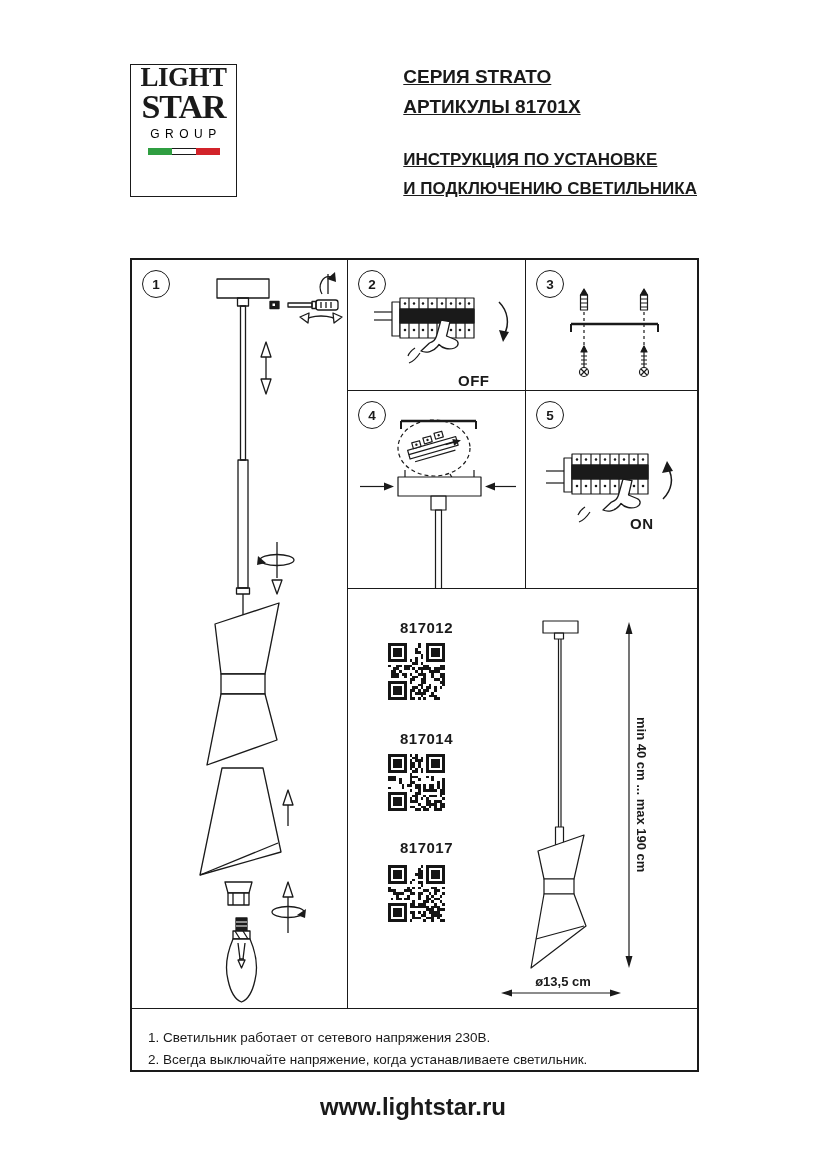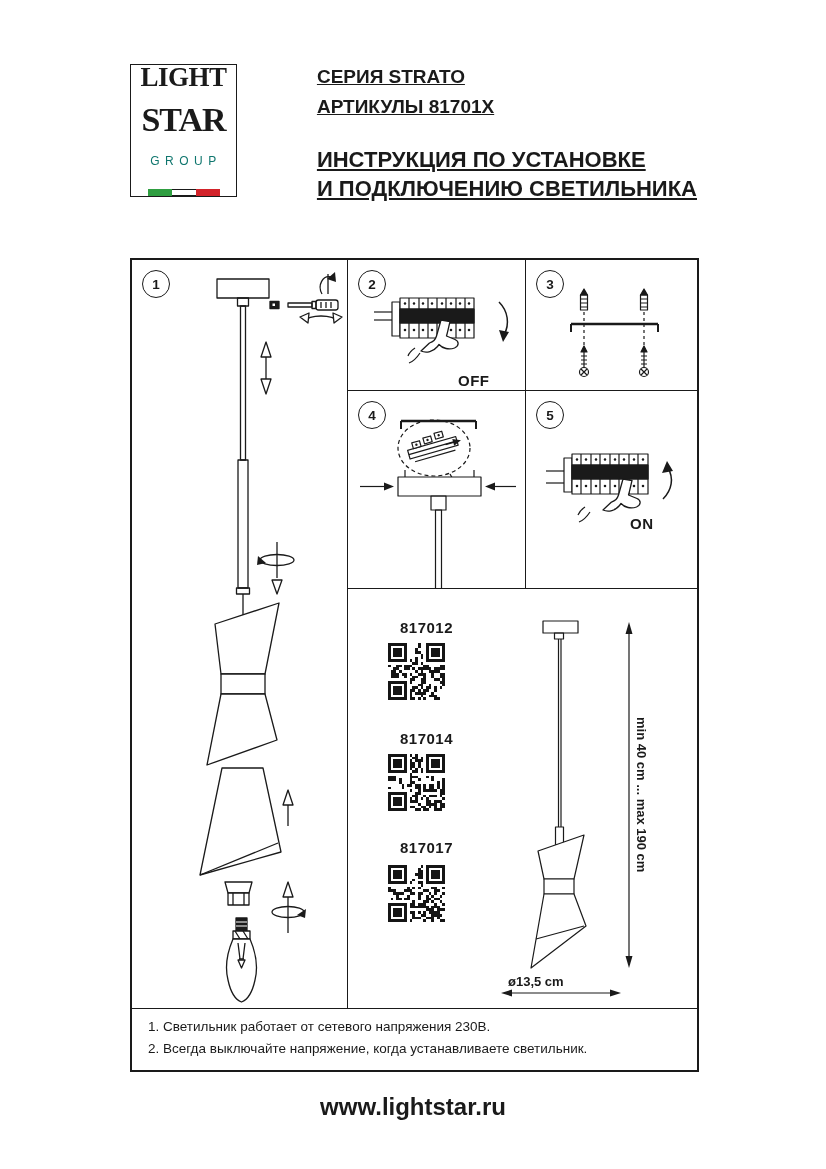--- a/index.html
+++ b/index.html
@@ -5,63 +5,63 @@
   html,body{margin:0;padding:0;background:#e8e8e8;}
   .sheet{
     position:relative;width:826px;height:1169px;margin:0 auto;
     background:#ffffff;overflow:hidden;
     font-family:"Liberation Sans",sans-serif;color:#1a1a1a;
   }
   
   .logo-box{
     position:absolute;left:130px;top:64px;width:107px;height:133px;
     border:1.5px solid #1a1a1a;box-sizing:border-box;
-    display:flex;flex-direction:column;align-items:center;justify-content:space-between;
+    display:flex;flex-direction:column;align-items:center;justify-content:flex-start;
   }
   .logo-word1{font-family:"Liberation Serif",serif;font-weight:700;font-size:27px;line-height:.95;letter-spacing:-.5px;}
   .logo-word2{font-family:"Liberation Serif",serif;font-weight:700;font-size:34px;line-height:.95;letter-spacing:-1px;}
-  .logo-word3{font-size:12px;letter-spacing:5.5px;margin-top:4px;margin-left:5px;color:#0f766e;}
+  .logo-word3{font-size:12px;letter-spacing:5.5px;margin-top:4px;margin-left:5px;color:#000000;}
   .logo-flag{margin-top:7px;width:72px;height:7px;display:flex;}
   .logo-flag span{flex:1;}
   .flag-green{background:#2f9e41;}
   .flag-white{background:#fff;border-top:1px solid #1a1a1a;border-bottom:1px solid #1a1a1a;box-sizing:border-box;}
   .flag-red{background:#d2232a;}
   .titles{position:absolute;top:62px;right:129px;text-align:left;font-weight:700;text-decoration:underline;}
   .title-line{font-size:19px;line-height:30px;letter-spacing:0;}
   .title-gap{height:23px;}
-  .instr-line{font-size:22px;line-height:29px;}
+  .instr-line{font-size:17px;line-height:29px;}
   
   .main{
     position:absolute;left:130px;top:258px;width:565px;height:810px;
     border:2px solid #1a1a1a;
   }
   .panel{position:absolute;box-sizing:border-box;}
   .p1{left:0;top:0;width:216px;height:748px;border-right:1.5px solid #1a1a1a;}
   .p2{left:216px;top:0;width:178px;height:131px;border-right:1.5px solid #1a1a1a;border-bottom:1.5px solid #1a1a1a;}
   .p3{left:394px;top:0;width:171px;height:131px;border-bottom:1.5px solid #1a1a1a;}
   .p4{left:216px;top:131px;width:178px;height:198px;border-right:1.5px solid #1a1a1a;border-bottom:1.5px solid #1a1a1a;}
   .p5{left:394px;top:131px;width:171px;height:198px;border-bottom:1.5px solid #1a1a1a;}
   .pprod{left:216px;top:329px;width:349px;height:419px;}
   .notes{
     left:0;top:748px;width:565px;height:62px;border-top:1.5px solid #1a1a1a;
-    padding:7px 0 0 16px;font-size:13.5px;line-height:22px;
+    padding:18px 0 0 16px;font-size:13.5px;line-height:22px;
   }
   .step-badge{
     position:absolute;left:10px;top:10px;width:26px;height:26px;border:1.5px solid #1a1a1a;
     border-radius:50%;display:flex;align-items:center;justify-content:center;
     font-size:13.5px;font-weight:700;background:#fff;z-index:2;
   }
   .art{position:absolute;left:0;top:0;}
   .switch-label{position:absolute;font-size:15px;font-weight:600;letter-spacing:.5px;}
   .off-pos{left:110px;top:112px;}
   .on-pos{left:104px;top:124px;}
   
   .article-label{position:absolute;left:52px;font-size:15px;font-weight:700;letter-spacing:.5px;}
   .qr{position:absolute;left:40px;width:57px;height:57px;}
-  .dim-horiz{position:absolute;left:160px;top:385px;width:110px;font-size:13px;font-weight:700;}
+  .dim-horiz{position:absolute;left:160px;top:385px;width:110px;text-align:center;font-size:13px;font-weight:700;}
   .dim-vert{
     position:absolute;left:286px;top:35px;height:342px;
     writing-mode:vertical-rl;display:flex;align-items:center;justify-content:center;
     font-size:13px;font-weight:700;white-space:nowrap;
   }
   
   .footer{position:absolute;left:0;right:0;top:1093px;text-align:center;font-size:24px;font-weight:700;}
 </style>
 </head>
 <body>

